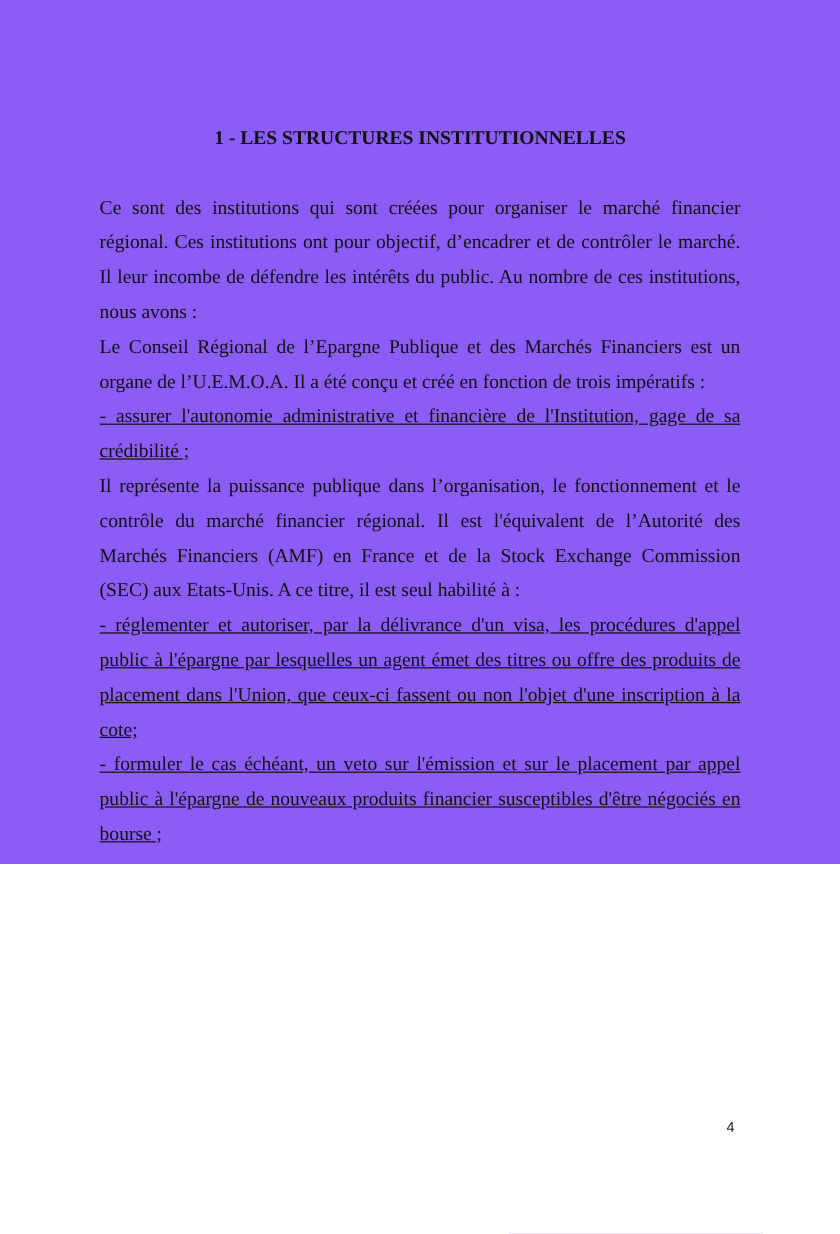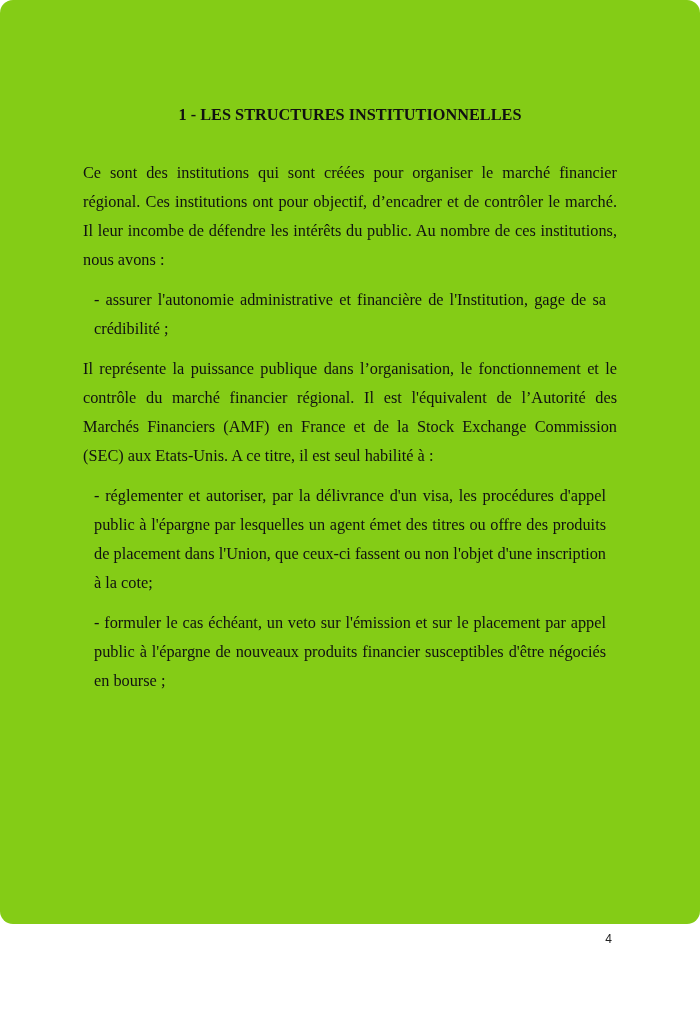--- a/index.html
+++ b/index.html
@@ -12,23 +12,22 @@
       height: 1028px;
       position: relative;
       overflow: hidden;
       font-family: "Liberation Serif", "DejaVu Serif", serif;
       color: #111111;
     }
     .page {
       position: absolute;
       left: 0; top: 0;
       width: 700px;
-      height: 924px;
-      background: #84cc16;
-      border-radius: 13px;
+      height: 720px;
+      background: #8b5cf6;
     }
     .content {
       position: absolute;
       left: 83px;
       top: 100px;
       width: 534px;
       font-size: 16.3px;
       line-height: 29px;
     }
     .section-title {
@@ -47,43 +46,45 @@
       margin: 58px 0 0 0;
       font-weight: bold;
       text-align: left;
     }
     p.body {
       margin: 0;
       text-align: justify;
       text-align-last: left;
     }
     p.item {
-      margin: 11px;
+      margin: 0;
       text-align: justify;
       text-align-last: left;
+      text-decoration: underline;
     }
     .page-number {
       position: absolute;
       right: 88px;
       top: 932px;
       font-family: "Liberation Sans", "DejaVu Sans", sans-serif;
       font-size: 12px;
       color: #222222;
     }
   </style>
 </head>
 <body>
 
 <div class="page">
   <div class="content">
     <h1 class="section-title">1 - LES STRUCTURES INSTITUTIONNELLES</h1>
 
     <p class="intro">Ce sont des institutions qui sont créées pour organiser le marché financier régional. Ces institutions ont pour objectif, d’encadrer et de contrôler le marché. Il leur incombe de défendre les intérêts du public. Au nombre de ces institutions, nous avons :</p>
 
 
+    <p class="body">Le Conseil Régional de l’Epargne Publique et des Marchés Financiers est un organe de l’U.E.M.O.A. Il a été conçu et créé en fonction de trois impératifs :</p>
 
     <div>
       <p class="item">- assurer l'autonomie administrative et financière de l'Institution, gage de sa crédibilité ;</p>
     </div>
 
     <p class="body">Il représente la puissance publique dans l’organisation, le fonctionnement et le contrôle du marché financier régional. Il est l'équivalent de l’Autorité des Marchés Financiers (AMF) en France et de la Stock Exchange Commission (SEC) aux Etats-Unis. A ce titre, il est seul habilité à :</p>
 
     <div>
       <p class="item">- réglementer et autoriser, par la délivrance d'un visa, les procédures d'appel public à l'épargne par lesquelles un agent émet des titres ou offre des produits de placement dans l'Union, que ceux-ci fassent ou non l'objet d'une inscription à la cote;</p>
       <p class="item">- formuler le cas échéant, un veto sur l'émission et sur le placement par appel public à l'épargne de nouveaux produits financier susceptibles d'être négociés en bourse ;</p>

